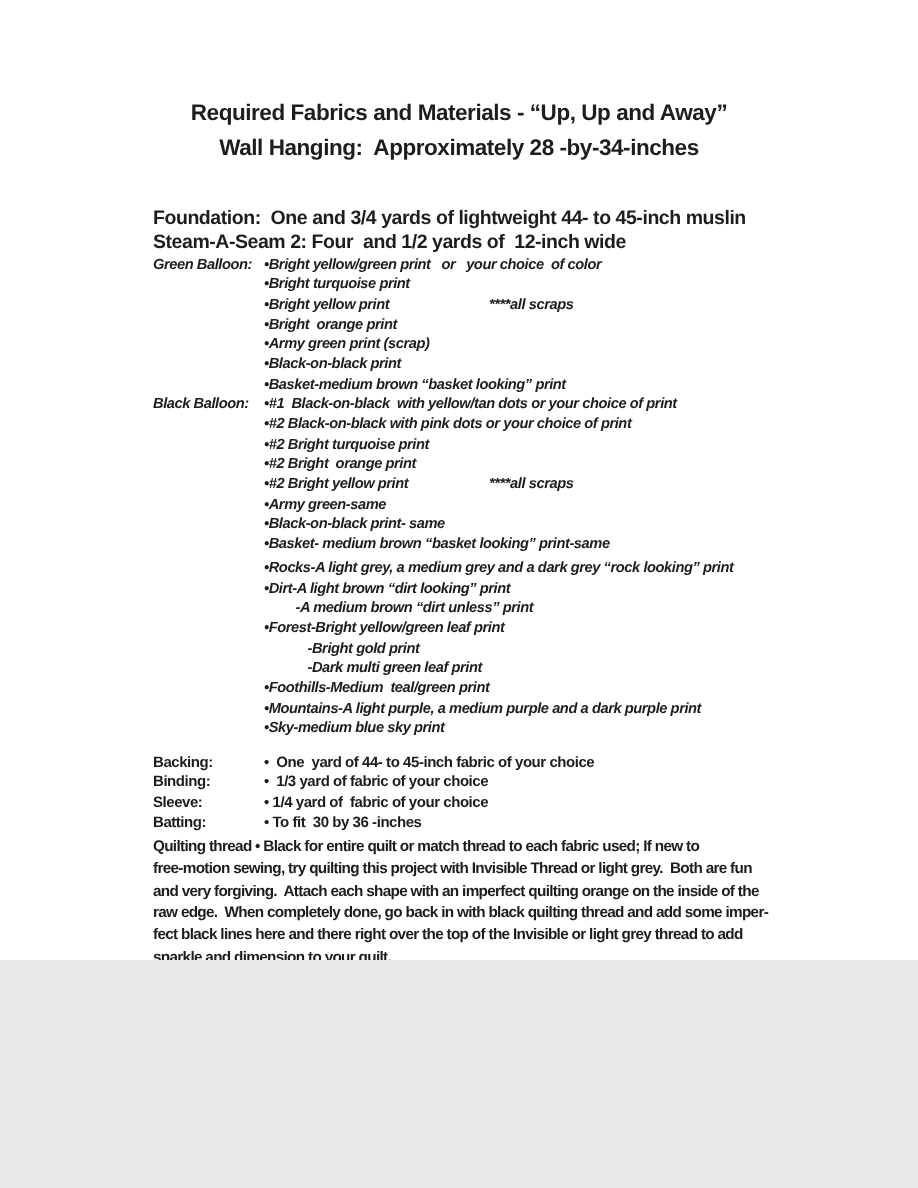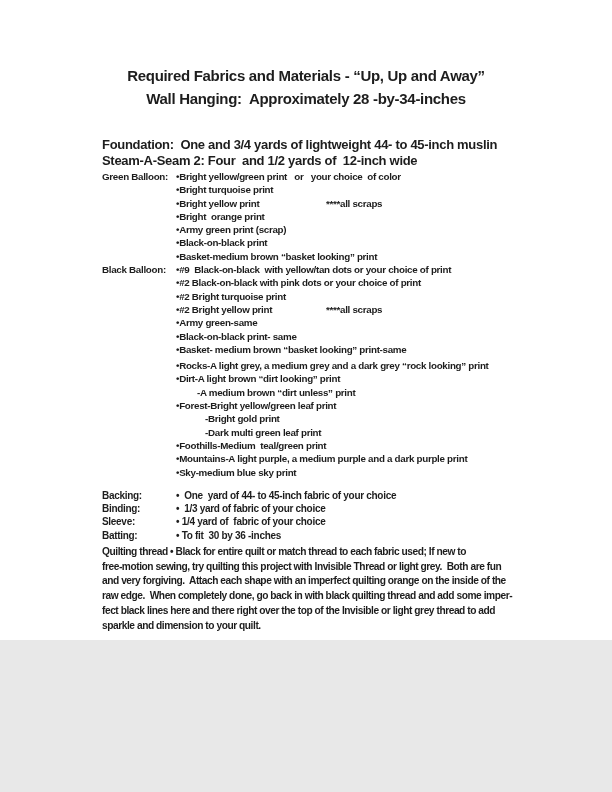--- a/index.html
+++ b/index.html
@@ -19,21 +19,21 @@
     text-align:center;
     font-size:15px;line-height:23px;
   }
   .title div{white-space:pre;}
   .content{
     position:absolute;top:137px;left:102px;right:20px;
   }
   .intro{font-size:13px;line-height:15.5px;}
   .intro .line{white-space:pre;}
   .intro .ind1{margin-left:23px;}
-  .lists{font-size:9.8px;line-height:13.3px;margin-top:2px;}
+  .lists{font-size:9.8px;line-height:13.3px;margin-top:2px;font-style:italic;}
   .section{display:flex;}
   .section.stacked{display:block;}
   .section.stacked .sec-items{margin-left:74px;margin-top:3px;}
   .sec-label{flex:0 0 74px;white-space:pre;}
   .sec-items{flex:1 1 auto;}
   .item{white-space:pre;position:relative;}
   .lists .ind1{margin-left:21px;}
   .lists .ind2{margin-left:29px;}
   .note{position:absolute;left:150px;top:0;white-space:pre;}
   .specs{font-size:10px;line-height:13.3px;margin-top:10px;}
@@ -68,23 +68,24 @@
             <div class="item ind0">•Bright yellow print<span class="note">****all scraps</span></div>
             <div class="item ind0">•Bright  orange print</div>
             <div class="item ind0">•Army green print (scrap)</div>
             <div class="item ind0">•Black-on-black print</div>
             <div class="item ind0">•Basket-medium brown “basket looking” print</div>
           </div>
         </div>
         <div class="section">
           <div class="sec-label">Black Balloon:</div>
           <div class="sec-items">
-            <div class="item ind0">•#9  Black-on-black  with yellow/tan dots or your choice of print</div>
+            <div class="item ind0">•#1  Black-on-black  with yellow/tan dots or your choice of print</div>
             <div class="item ind0">•#2 Black-on-black with pink dots or your choice of print</div>
             <div class="item ind0">•#2 Bright turquoise print</div>
+            <div class="item ind0">•#2 Bright  orange print</div>
             <div class="item ind0">•#2 Bright yellow print<span class="note">****all scraps</span></div>
             <div class="item ind0">•Army green-same</div>
             <div class="item ind0">•Black-on-black print- same</div>
             <div class="item ind0">•Basket- medium brown “basket looking” print-same</div>
           </div>
         </div>
         <div class="section stacked">
           <div class="sec-items">
             <div class="item ind0">•Rocks-A light grey, a medium grey and a dark grey “rock looking” print</div>
             <div class="item ind0">•Dirt-A light brown “dirt looking” print</div>

